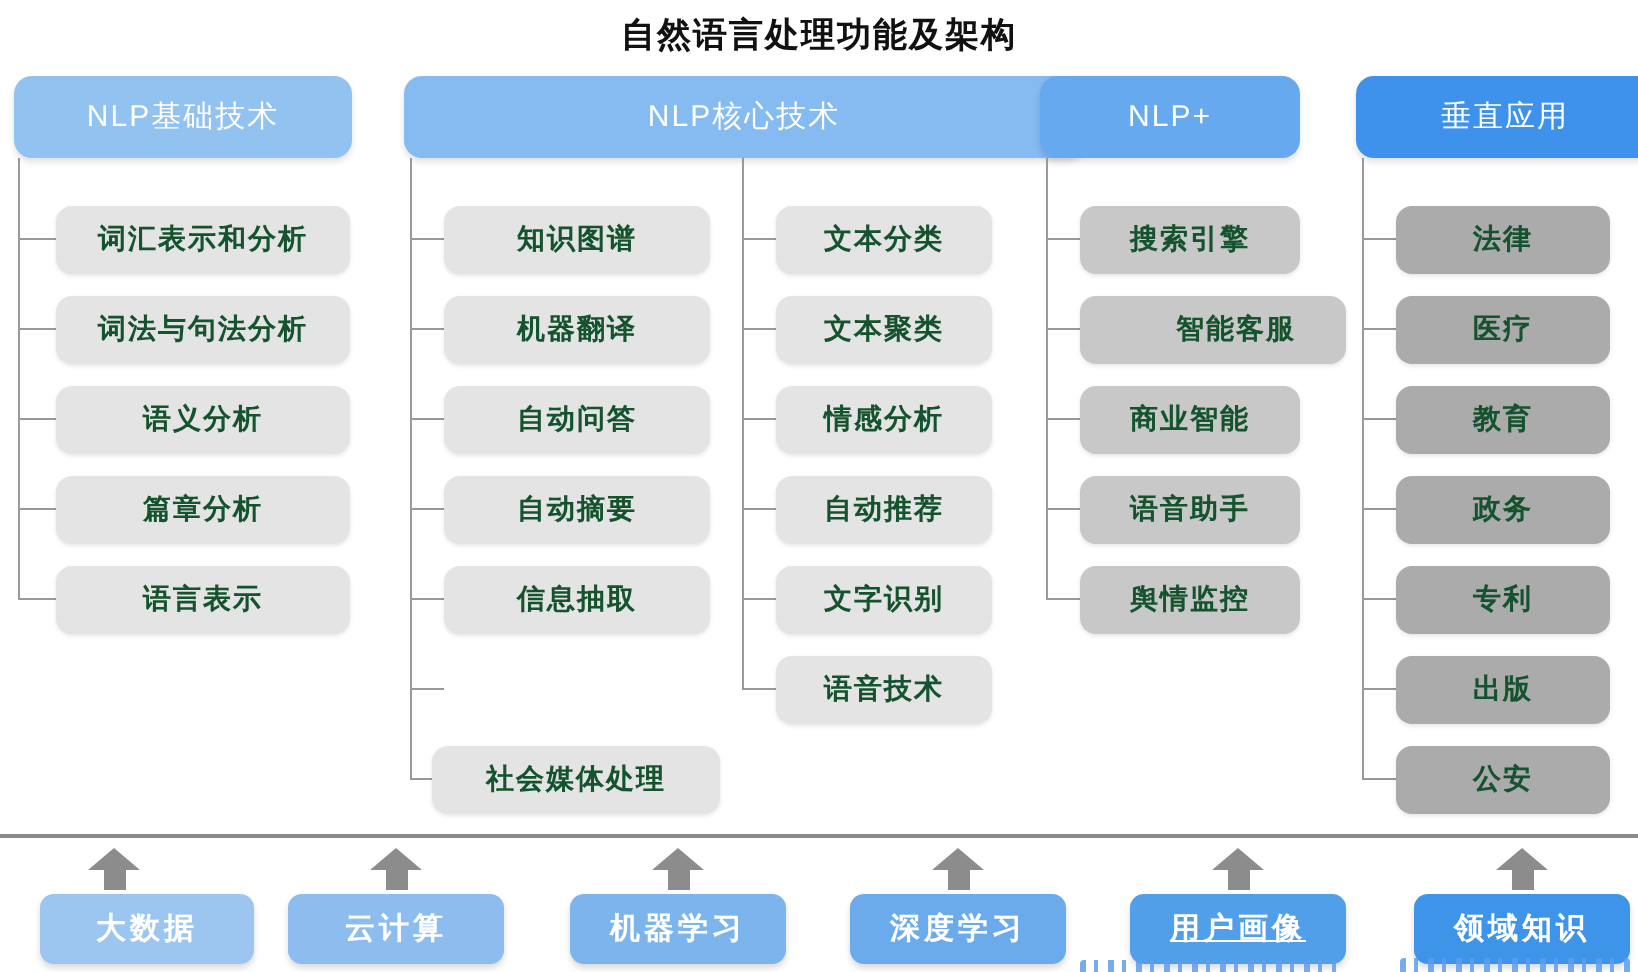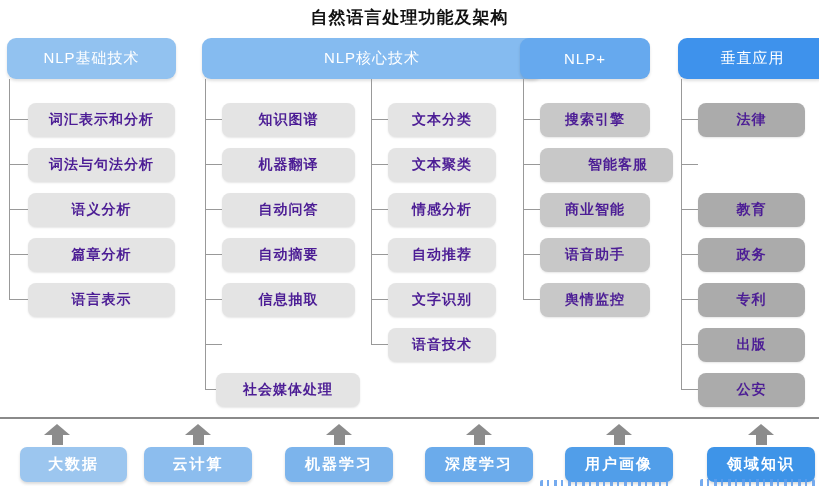--- a/index.html
+++ b/index.html
@@ -13,21 +13,21 @@
   }
   .hdr{
     position:absolute;top:38px;height:41px;border-radius:9px;
     display:flex;align-items:center;justify-content:center;
     color:#fff;font-size:15px;letter-spacing:1px;
     box-shadow:0 2px 3px rgba(0,0,0,0.12);
   }
   .node{
     position:absolute;height:34px;border-radius:8px;
     display:flex;align-items:center;justify-content:center;
-    font-size:14px;font-weight:600;color:#4c1d95;letter-spacing:1px;
+    font-size:14px;font-weight:600;color:#14532d;letter-spacing:1px;
     box-shadow:0 1px 2px rgba(0,0,0,0.10);
   }
   .vline,.hline{position:absolute;background:#999;}
   .vline{width:1px;}
   .hline{height:1px;}
   .sep{position:absolute;left:0;top:417px;width:819px;height:2px;background:#8a8a8a;}
   .arrow{position:absolute;top:424px;width:26px;height:21px;}
   .arrow .head{width:0;height:0;margin:0 auto;border-left:13px solid transparent;border-right:13px solid transparent;border-bottom:11px solid #8c8c8c;}
   .arrow .stem{width:11px;height:10px;margin:0 auto;background:#8c8c8c;}
   .fbox{
@@ -114,20 +114,21 @@
   <div class="node" style="top: 283px; left: 388px; width: 108px; background: rgb(228, 228, 228);">文字识别</div>
   <div class="node" style="top: 328px; left: 388px; width: 108px; background: rgb(228, 228, 228);">语音技术</div>
 
   <div class="node" style="top: 103px; left: 540px; width: 110px; background: rgb(200, 200, 200);">搜索引擎</div>
   <div class="node" style="top: 148px; left: 540px; width: 110px; background: rgb(200, 200, 200); padding-left: 23px;">智能客服</div>
   <div class="node" style="top: 193px; left: 540px; width: 110px; background: rgb(200, 200, 200);">商业智能</div>
   <div class="node" style="top: 238px; left: 540px; width: 110px; background: rgb(200, 200, 200);">语音助手</div>
   <div class="node" style="top: 283px; left: 540px; width: 110px; background: rgb(200, 200, 200);">舆情监控</div>
 
   <div class="node" style="top: 103px; left: 698px; width: 107px; background: rgb(171, 171, 171);">法律</div>
+  <div class="node" style="top: 148px; left: 698px; width: 107px; background: rgb(171, 171, 171);">医疗</div>
   <div class="node" style="top: 193px; left: 698px; width: 107px; background: rgb(171, 171, 171);">教育</div>
   <div class="node" style="top: 238px; left: 698px; width: 107px; background: rgb(171, 171, 171);">政务</div>
   <div class="node" style="top: 283px; left: 698px; width: 107px; background: rgb(171, 171, 171);">专利</div>
   <div class="node" style="top: 328px; left: 698px; width: 107px; background: rgb(171, 171, 171);">出版</div>
   <div class="node" style="top: 373px; left: 698px; width: 107px; background: rgb(171, 171, 171);">公安</div>
 
   <div class="sep"></div>
 
   <div class="arrow" style="left:44px">
       <div class="head"></div>
@@ -151,19 +152,19 @@
     </div>
   <div class="arrow" style="left:748px">
       <div class="head"></div>
       <div class="stem"></div>
     </div>
 
   <div class="fbox" style="left: 4px; width: 107px; background: rgb(156, 198, 239); margin-left: 16px;">大数据</div>
   <div class="fbox" style="left: 144px; width: 108px; background: rgb(140, 189, 238);">云计算</div>
   <div class="fbox" style="left: 285px; width: 108px; background: rgb(124, 180, 236);">机器学习</div>
   <div class="fbox" style="left: 425px; width: 108px; background: rgb(107, 171, 235);">深度学习</div>
-  <div class="fbox" style="left: 565px; width: 108px; background: rgb(81, 158, 233);">用户画像</div>
+  <div class="fbox" style="left: 565px; width: 108px; background: rgb(81, 158, 233); text-decoration: underline;">用户画像</div>
   <div class="fbox" style="left: 707px; width: 108px; background: rgb(62, 148, 232);">领域知识</div>
 
   <div class="wm" style="left:540px;top:480px;width:128px"></div>
   <div class="wm" style="left:700px;top:479px;width:115px"></div>
 
 </div>
 
 </body></html>

